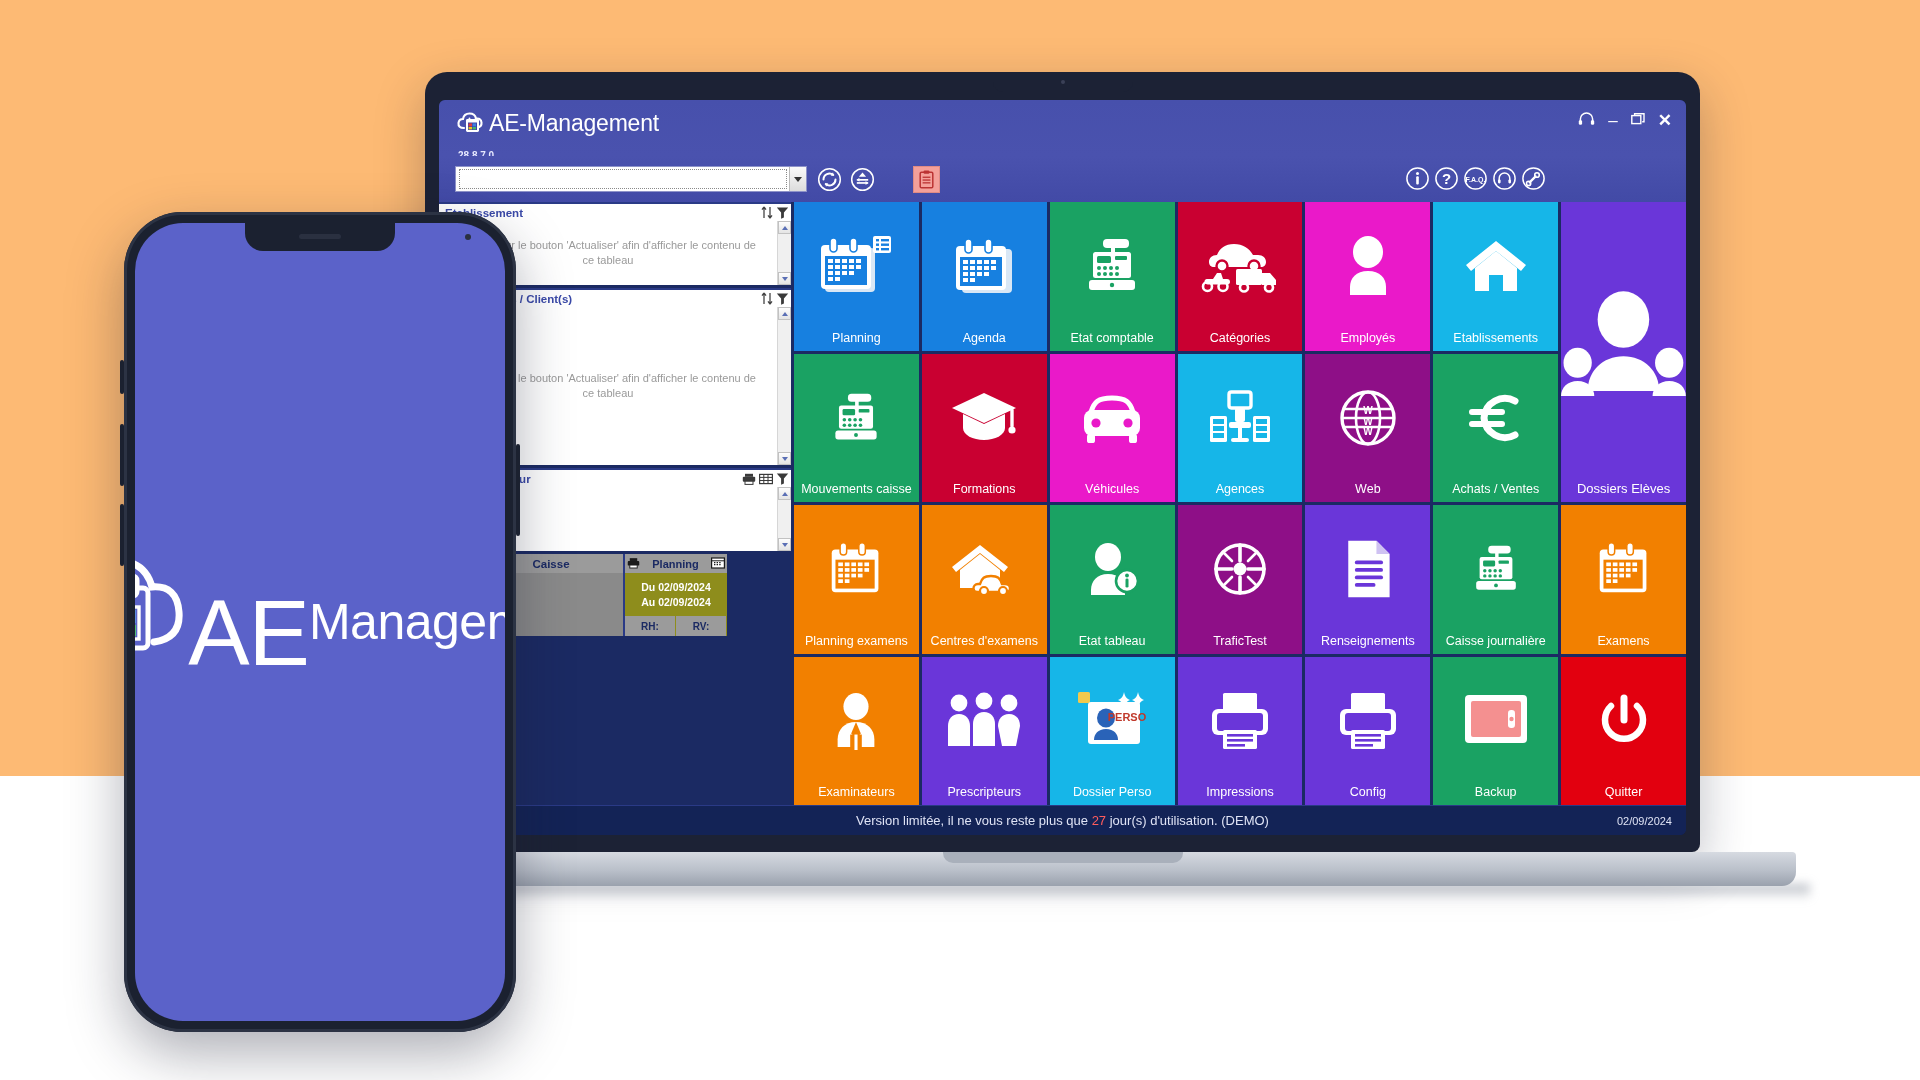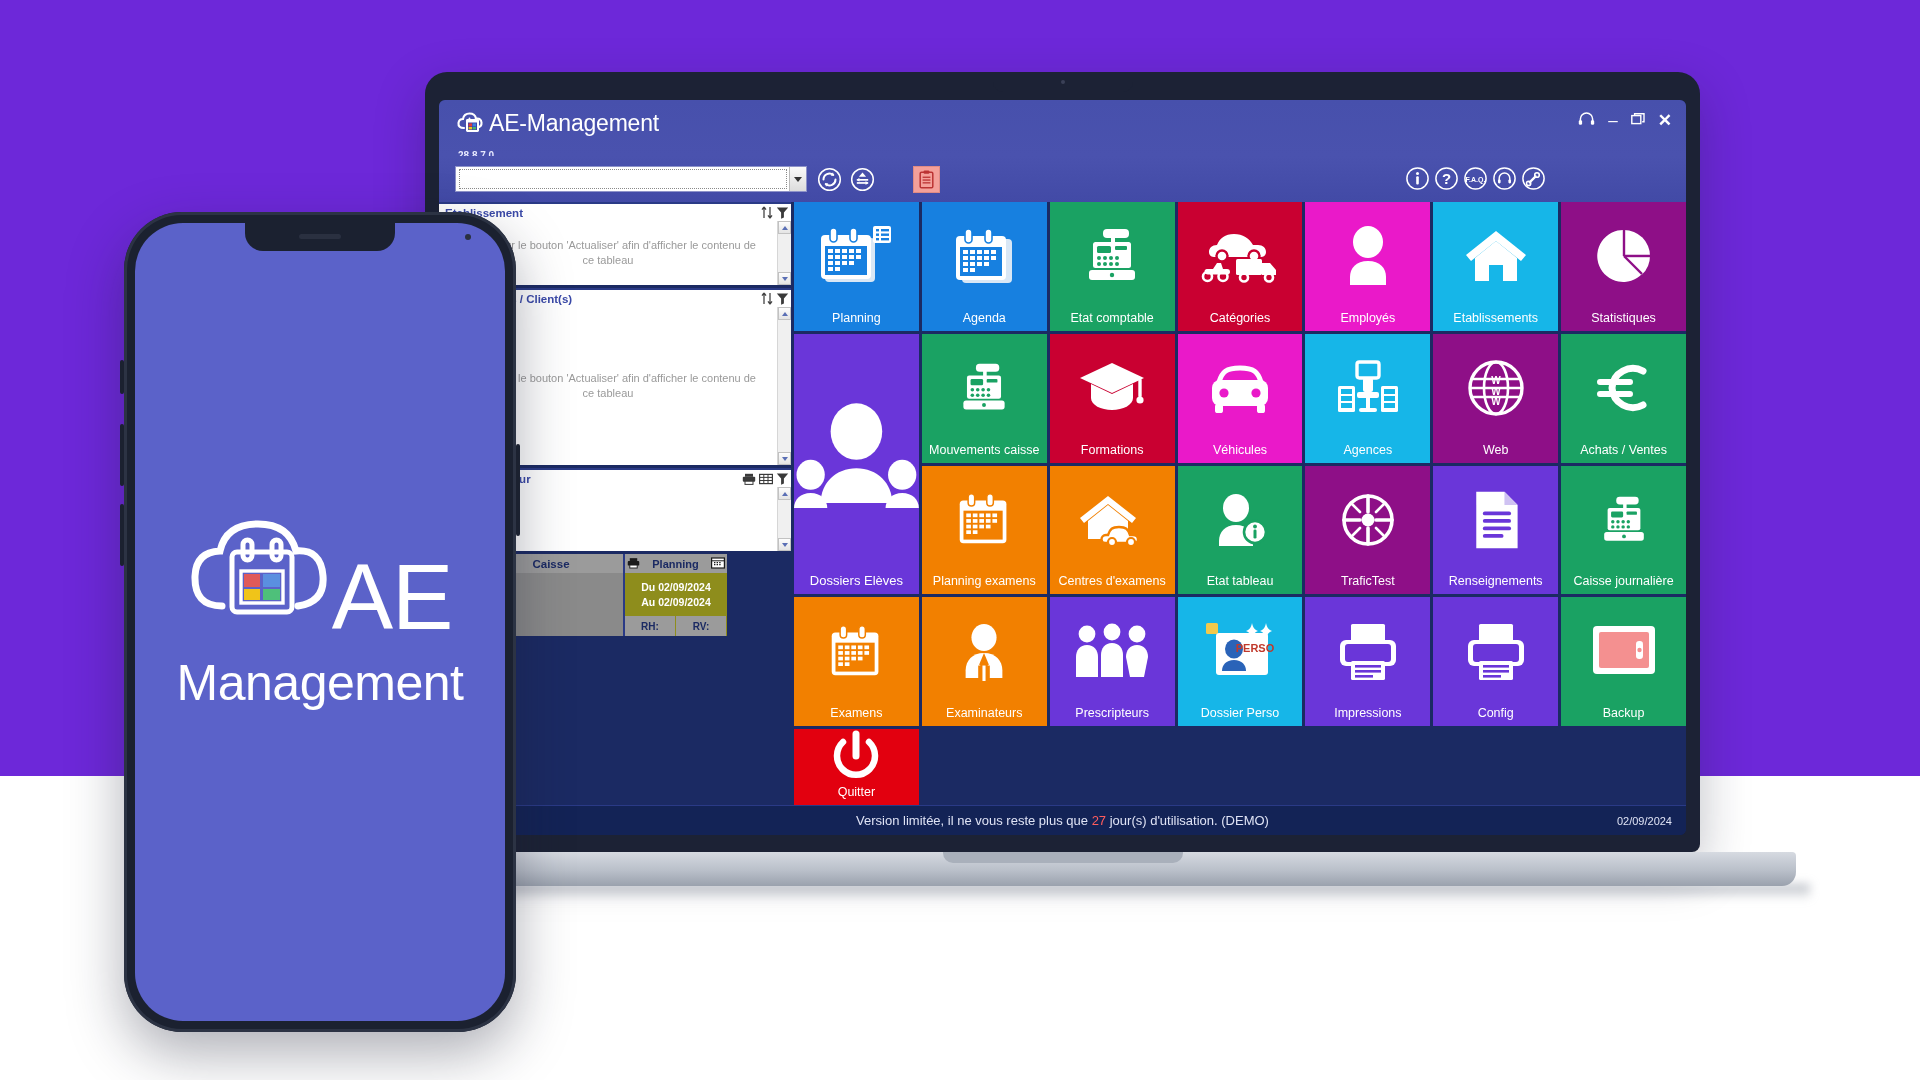--- a/index.html
+++ b/index.html
@@ -2,21 +2,21 @@
 <html><head>
 <meta charset="utf-8">
 <style>
   * { box-sizing: border-box; margin: 0; padding: 0; }
   html, body {
     width: 1920px; height: 1080px;
     background: #ffffff;
     font-family: "Liberation Sans", sans-serif;
     overflow: hidden;
   }
-  .stage { position: relative; width: 1920px; height: 776px; background:#6d28d9; }
+  .stage { position: relative; width: 1920px; height: 776px; background:#fdba74; }
 
   
   .laptop { position: absolute; left: 425px; top: 72px; width: 1275px; height: 840px; }
   .lid {
     position: absolute; left: 0; top: 0; width: 1275px; height: 780px;
     background: #1c2235;
     border-radius: 22px 22px 8px 8px;
     box-shadow: 0 18px 50px rgba(20,25,45,.28);
   }
   .lid-inner {
@@ -170,21 +170,21 @@
   .phone-screen {
     width: 100%; height: 100%; border-radius: 48px; background: #5b62c9;
     position: relative; overflow: hidden; display:flex; align-items:center; justify-content:center;
   }
   .phone-notch {
     position:absolute; left:50%; transform: translateX(-50%); top: 0;
     width: 150px; height: 28px; background:#1b2130; border-radius: 0 0 18px 18px;
   }
   .phone-speaker { position:absolute; left: 50%; transform:translateX(-50%); top: 11px; width: 42px; height: 5px; background:#2a3040; border-radius:4px;}
   .phone-cam { position:absolute; right: 34px; top: 11px; width: 6px; height: 6px; border-radius:50%; background:#2a3040; }
-  .phone-logo { display:flex; flex-direction:column; align-items:center; margin-top: -14px; }
+  .phone-logo { display:flex; flex-direction:row; align-items:center; margin-top: -14px; }
   .phone-logo-row { display:flex; align-items:flex-end; gap: 4px; }
   .phone-ae { font-size: 92px; color:#fff; font-weight: 300; line-height: 86px; letter-spacing: -1px; }
   .phone-mgmt { font-size: 50px; color:#fff; font-weight: 300; margin-top: 14px; letter-spacing: -.5px; }
   .side-btn { position:absolute; background:#1b2130; border-radius: 3px; }
   .sb1 { left:-4px; top: 148px; width: 4px; height: 34px; }
   .sb2 { left:-4px; top: 212px; width: 4px; height: 62px; }
   .sb3 { left:-4px; top: 292px; width: 4px; height: 62px; }
   .sb4 { right:-4px; top: 232px; width: 4px; height: 92px; }
 </style>
 </head>
@@ -596,33 +596,20 @@
               <div class="tile" style="background:#16b6e8">
                 <span class="ic">
                   <svg width="66" height="58" viewBox="0 0 66 58">
                     <path d="M3 28L33 4l30 24-5 6-25-20-25 20z" fill="#fff"></path>
                     <path d="M12 31l21-17 21 17v23H40V38H26v16H12z" fill="#fff"></path>
                   </svg>
                 </span>
                 <span class="lbl">Etablissements</span>
               </div>
 
-              <div class="tile" style="background:#8e0f87">
-                <span class="ic">
-                  <svg width="58" height="58" viewBox="0 0 58 58">
-                    <path d="M29 29V3a26 26 0 0 1 26 26z" fill="#fff"></path>
-                    <path d="M29 29l18 18A26 26 0 1 1 29 3z" fill="#fff"></path>
-                    <path d="M29 29h26a26 26 0 0 1-8 18.6z" fill="#fff"></path>
-                    <path d="M29 29V3" stroke="#8e0f87" stroke-width="2.4"></path>
-                    <path d="M29 29l18 18" stroke="#8e0f87" stroke-width="2.4"></path>
-                    <path d="M29 29h26" stroke="#8e0f87" stroke-width="2.4"></path>
-                  </svg>
-                </span>
-                <span class="lbl">Statistiques</span>
-              </div>
 
               <div class="tile tall" style="background:#6a36d9">
                 <span class="ic">
                   <svg width="150" height="130" viewBox="0 0 150 130">
                     <ellipse cx="75" cy="38" rx="31" ry="34" fill="#fff"></ellipse>
                     <path d="M75 82c25 0 43 18 43 42H32c0-24 18-42 43-42z" fill="#fff"></path>
                     <ellipse cx="20" cy="90" rx="17" ry="18" fill="#fff"></ellipse>
                     <path d="M20 112c12 0 20 8 20 18H0c0-10 8-18 20-18z" fill="#fff"></path>
                     <ellipse cx="130" cy="90" rx="17" ry="18" fill="#fff"></ellipse>
                     <path d="M130 112c12 0 20 8 20 18h-40c0-10 8-18 20-18z" fill="#fff"></path>

